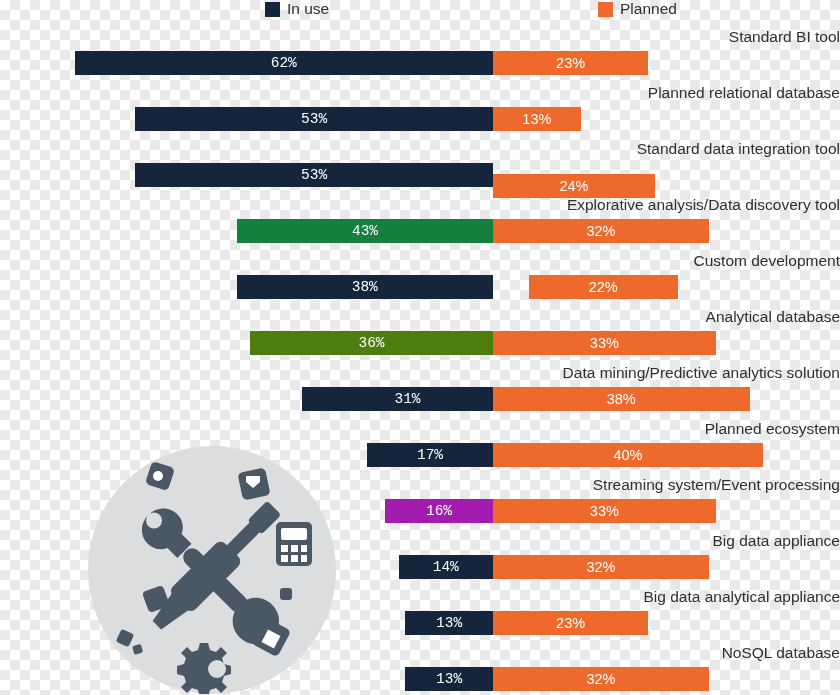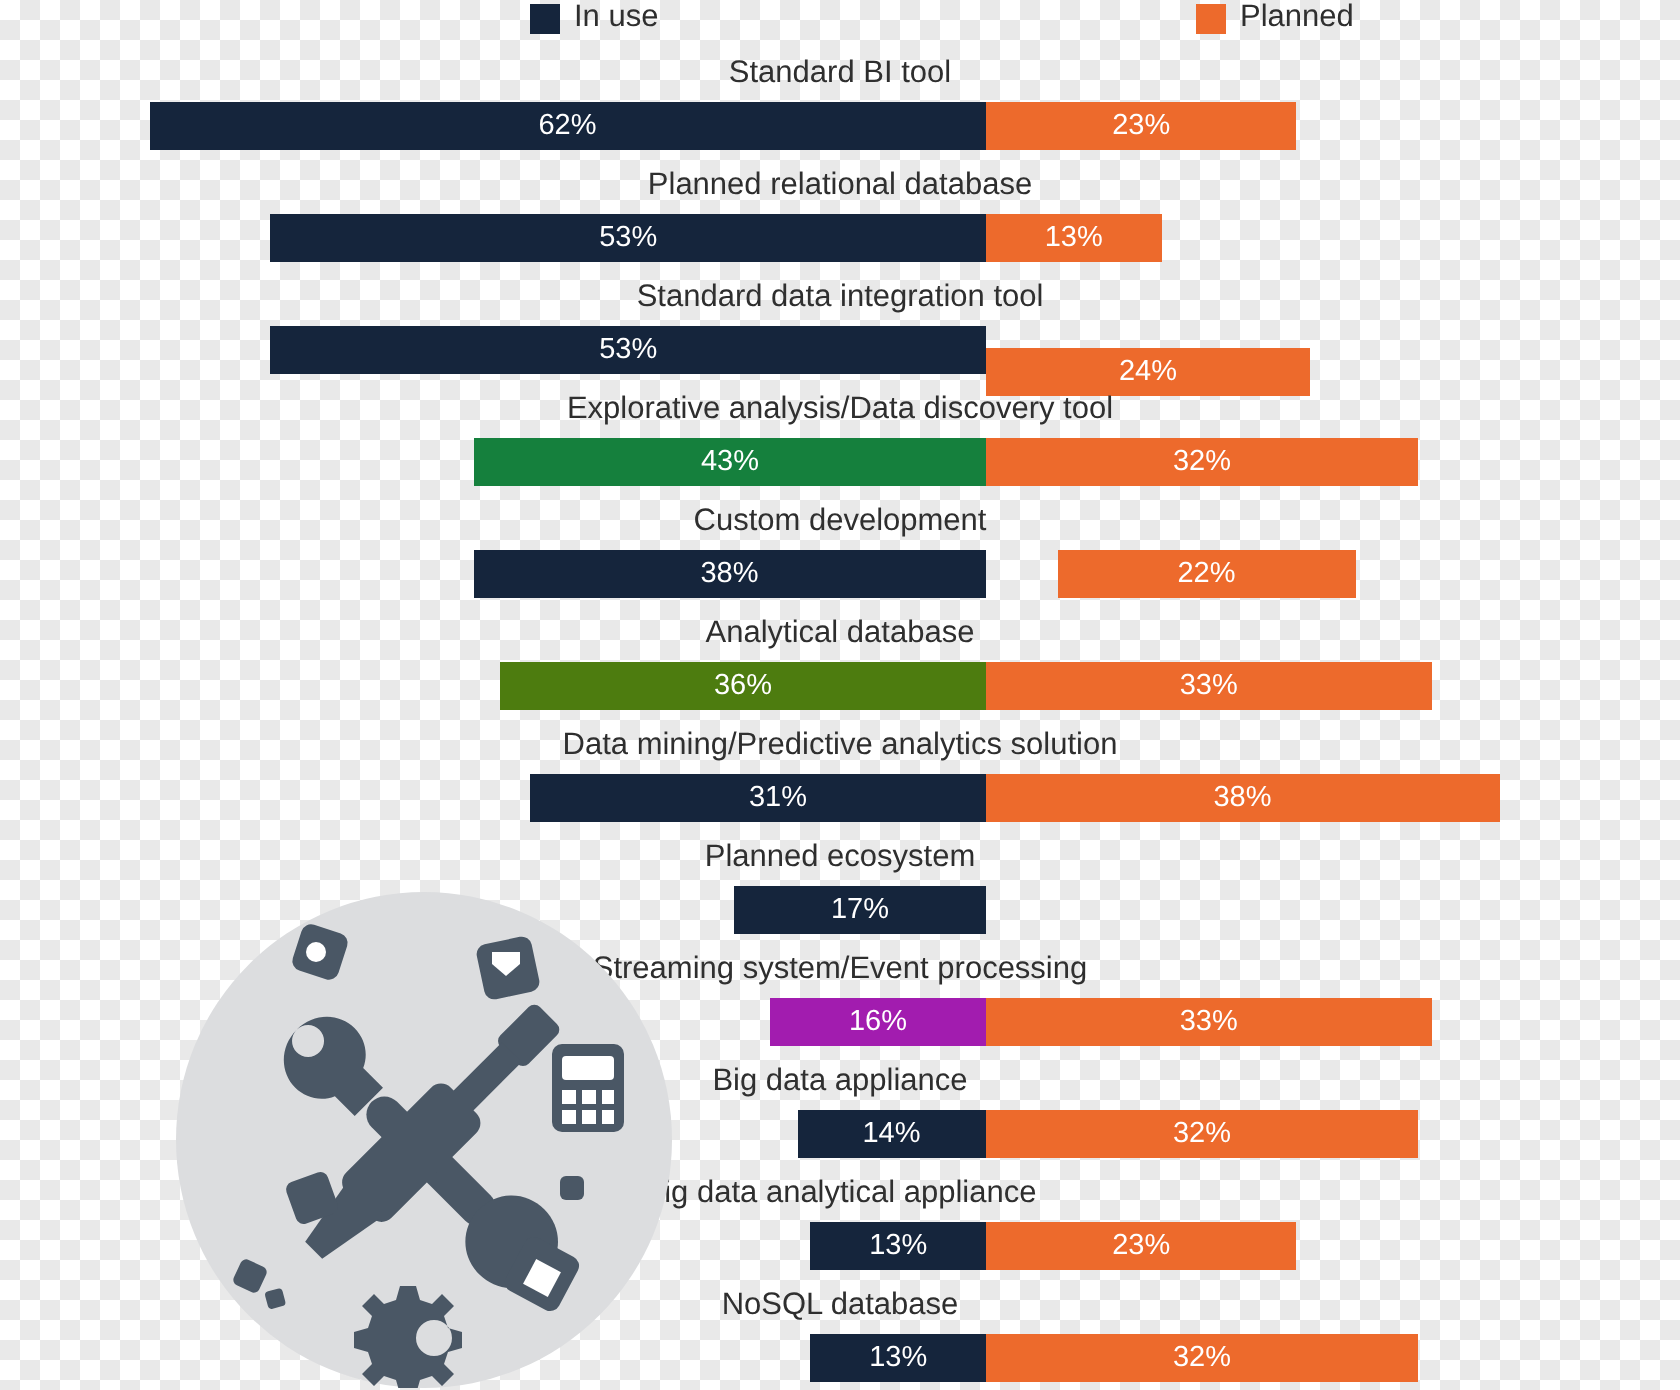--- a/index.html
+++ b/index.html
@@ -57,21 +57,21 @@
   }
   .row {
     position: relative;
     height: 56px;
   }
   .row-label {
     position: absolute;
     top: 0;
     left: 0;
     width: 840px;
-    text-align: center;
+    text-align: right;
     font-size: 15.5px;
     color: #2f2f2f;
     line-height: 22px;
     white-space: nowrap;
   }
   
   .bars {
     position: absolute;
     top: 25px;
     left: 0;
@@ -83,21 +83,21 @@
     top: 0;
     height: 24px;
     box-sizing: border-box;
     color: #ffffff;
     font-size: 14.5px;
     line-height: 24px;
     text-align: center;
     white-space: nowrap;
     overflow: hidden;
   }
-  .bar.inuse { right: 347px; }
+  .bar.inuse { right: 347px; font-family: Liberation Mono, monospace; }
   .bar.planned { left: 493px; }
 
   
   .illustration {
     position: absolute;
     left: 88px;
     top: 446px;
     width: 248px;
     height: 248px;
   }
@@ -163,28 +163,29 @@
     <div class="row">
       <div class="row-label">Analytical database</div>
       <div class="bars">
         <div class="bar inuse" style="background: #4d7c0f; width: 243px;">36%</div>
         <div class="bar planned" style="background: rgb(237, 106, 44); width: 222.75px;">33%</div>
       </div>
     </div>
     <div class="row">
       <div class="row-label">Data mining/Predictive analytics solution</div>
       <div class="bars">
-        <div class="bar inuse" style="background: rgb(21, 37, 60); width: 228px; padding-left: 20px;">31%</div>
+        <div class="bar inuse" style="background: rgb(21, 37, 60); width: 191px; padding-left: 20px;">31%</div>
         <div class="bar planned" style="background: rgb(237, 106, 44); width: 256.5px;">38%</div>
       </div>
     </div>
     <div class="row">
       <div class="row-label">Planned ecosystem</div>
       <div class="bars">
         <div class="bar inuse" style="background: rgb(21, 37, 60); width: 126px;">17%</div>
+        <div class="bar planned" style="background: rgb(237, 106, 44); width: 270px;">40%</div>
       </div>
     </div>
     <div class="row">
       <div class="row-label">Streaming system/Event processing</div>
       <div class="bars">
         <div class="bar inuse" style="background: #a21caf; width: 108px;">16%</div>
         <div class="bar planned" style="background: rgb(237, 106, 44); width: 222.75px;">33%</div>
       </div>
     </div>
     <div class="row">

